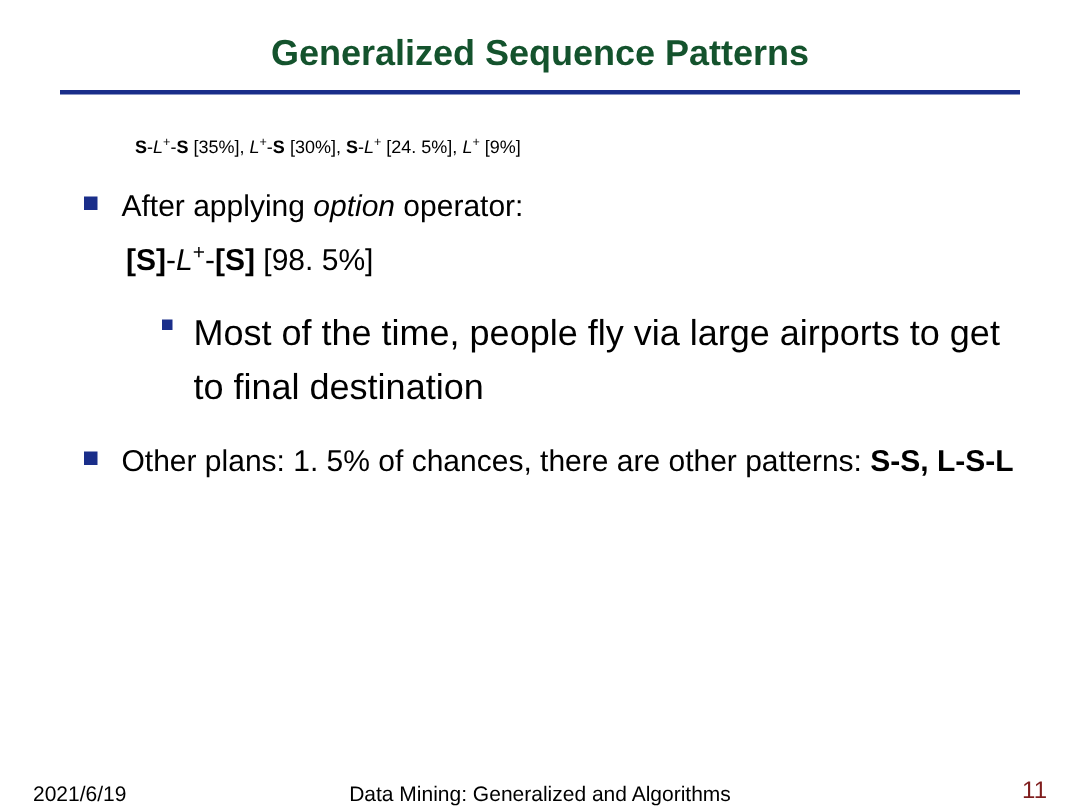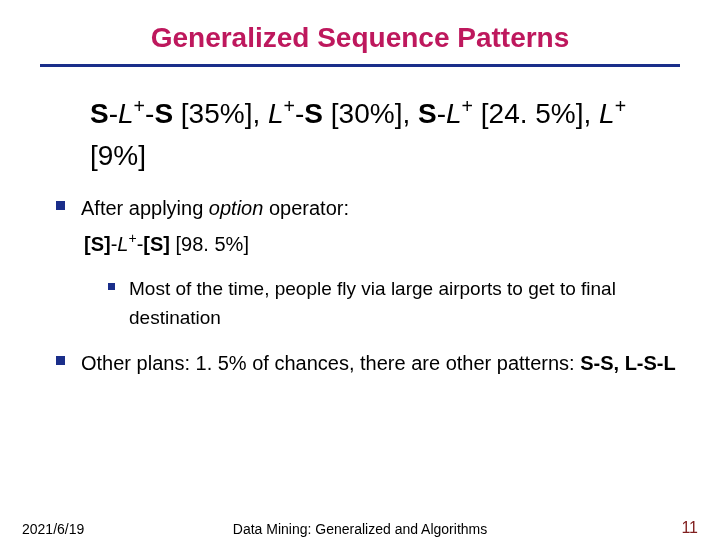--- a/index.html
+++ b/index.html
@@ -10,23 +10,23 @@
     font-family: Arial, Helvetica, sans-serif;
     color: #000;
     position: relative;
     overflow: hidden;
   }
   .slide {
     padding: 22px 40px 0 40px;
   }
   .title {
     text-align: center;
-    font-size: 28px;
+    font-size: 24px;
     font-weight: bold;
-    color: #be185d;
+    color: #14532d;
     font-family: Verdana, Geneva, sans-serif;
     margin-bottom: 10px;
   }
   .hr {
     height: 3px;
     background: #1a2e8a;
     margin: 0 0 26px 0;
   }
   .bullet-row {
     display: flex;
@@ -47,25 +47,25 @@
     width: 7px;
     height: 7px;
     margin-top: 8px;
     margin-right: 14px;
   }
   .btxt {
     font-size: 20px;
     line-height: 1.5;
   }
   .btxt.sm {
-    font-size: 19px;
+    font-size: 24px;
   }
   .indent-line {
     margin-left: 50px;
-    font-size: 28px;
+    font-size: 12px;
     line-height: 1.5;
     margin-bottom: 6px;
   }
   .indent-line2 {
     margin-left: 44px;
     font-size: 20px;
     line-height: 1.5;
     margin-bottom: 6px;
   }
   .gap { height: 10px; }

